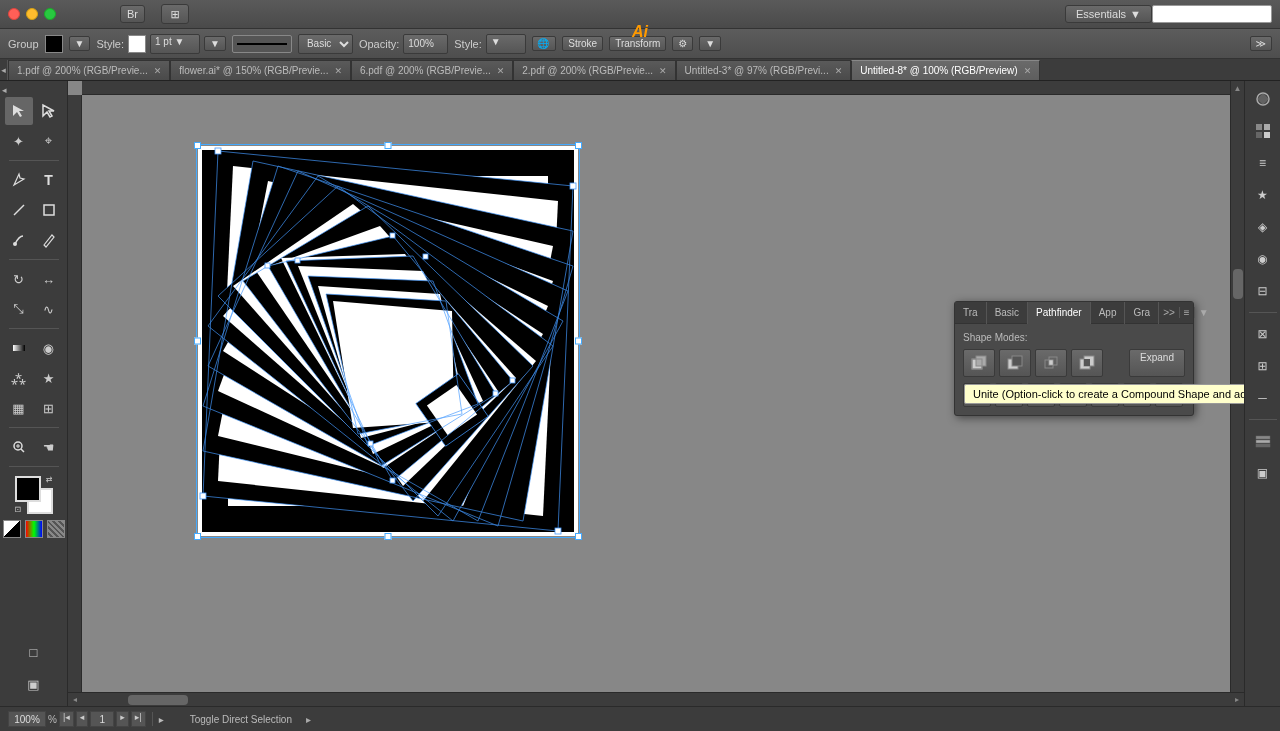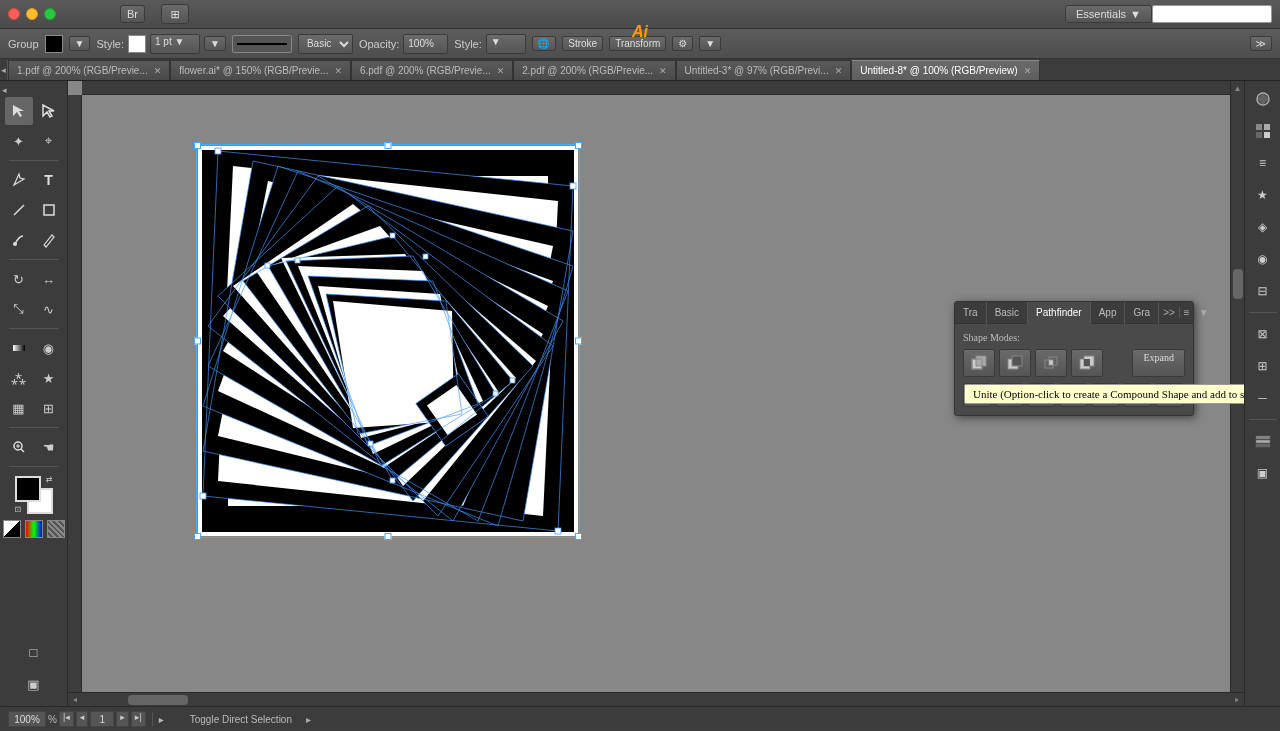--- a/index.html
+++ b/index.html
@@ -347,21 +347,20 @@
     }
     .panel-close-btn {
       padding: 0 4px;
       color: #aaa;
       font-size: 10px;
       cursor: pointer;
       border-left: 1px solid #555;
     }
     .panel-content {
       padding: 8px;
-      font-family: Liberation Serif, serif;
     }
     .shape-modes-label {
       font-size: 10px;
       color: #bbb;
       margin-bottom: 6px;
     }
     .shape-mode-buttons {
       display: flex;
       gap: 4px;
       align-items: center;

